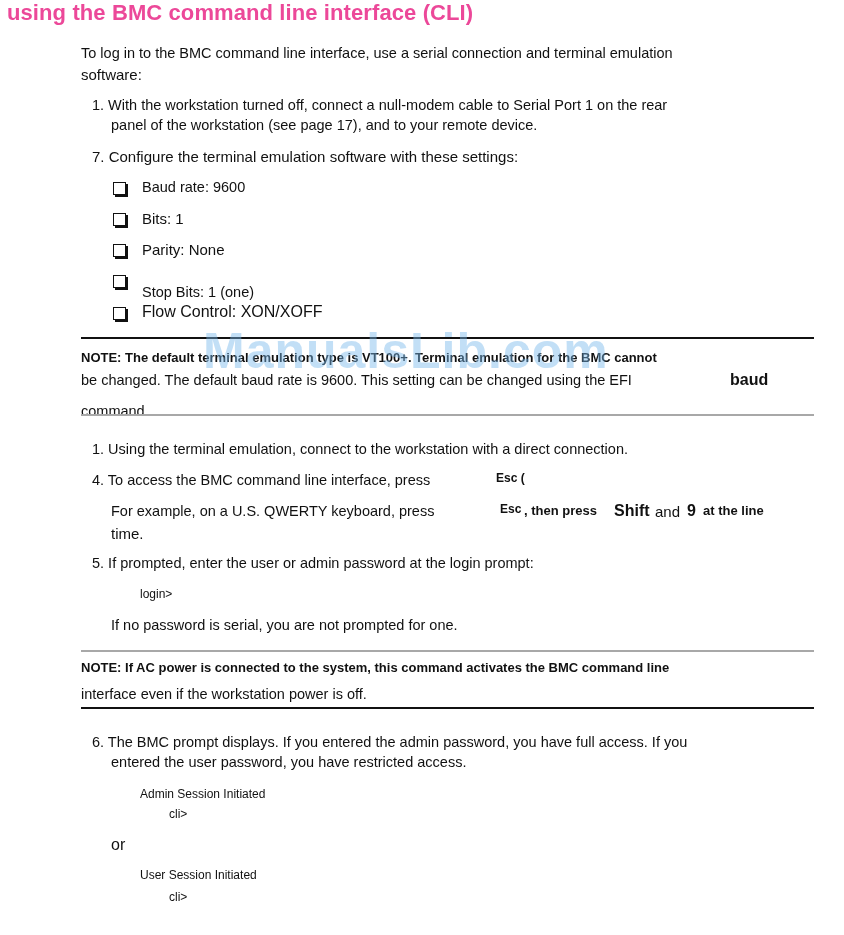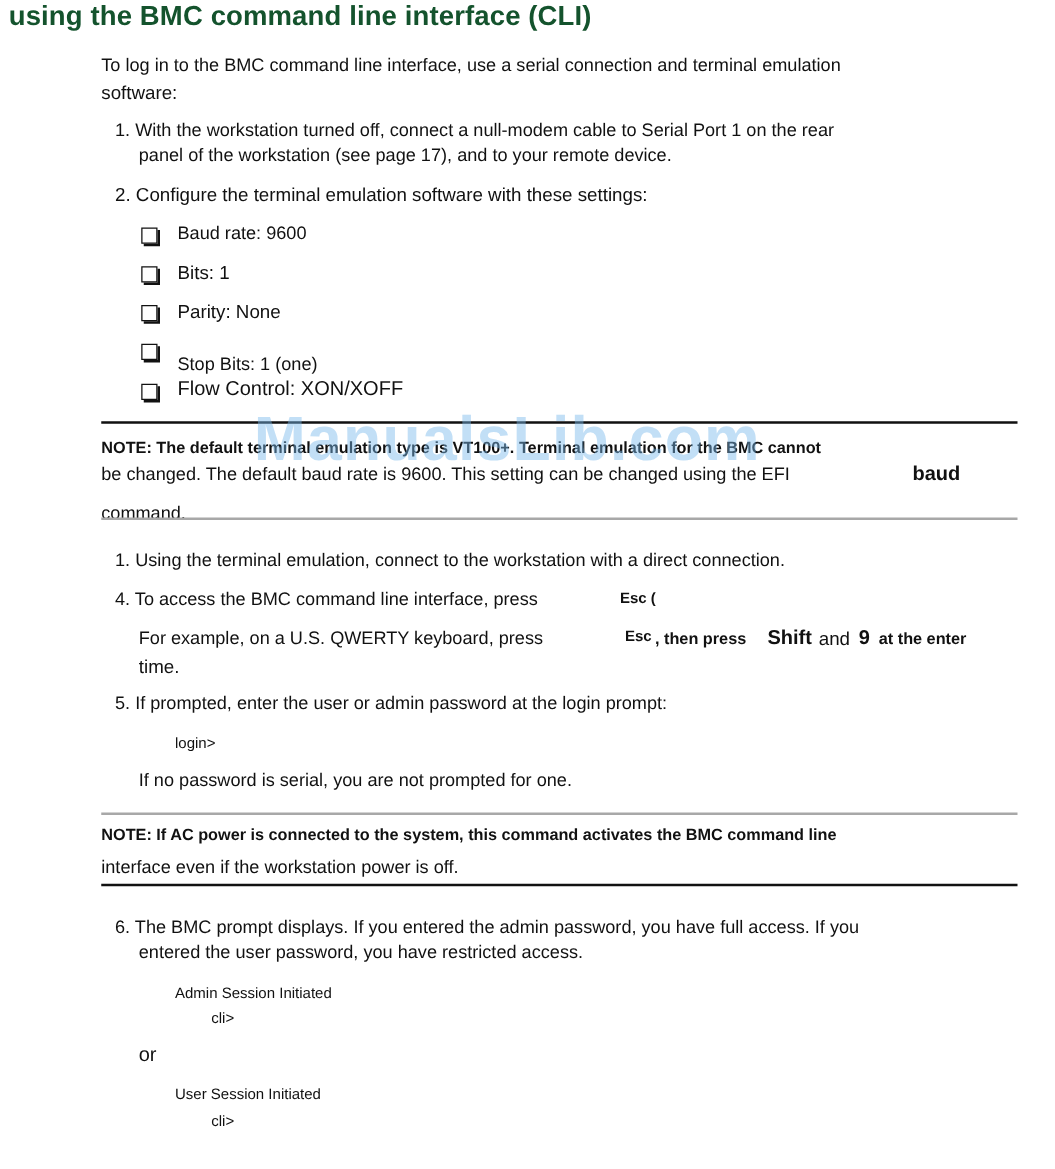--- a/index.html
+++ b/index.html
@@ -1,19 +1,19 @@
 <!DOCTYPE html>
 <html><head>
   <meta charset="utf-8">
   <style>
     html, body { margin: 0; padding: 0; background: #ffffff; }
     body { width: 844px; height: 935px; position: relative; overflow: hidden;
            font-family: "Liberation Sans", sans-serif; color: #111; }
     .abs { position: absolute; white-space: nowrap; }
-    .title { left: 7px; top: 0px; font-size: 22px; font-weight: bold; color: #14532d; letter-spacing: 0.1px; }
+    .title { left: 7px; top: 0px; font-size: 22px; font-weight: bold; color: #ec4899; letter-spacing: 0.1px; }
     .p15 { font-size: 15px; }
     .p14 { font-size: 14.5px; }
     .p13 { font-size: 13px; font-weight: bold; }
     .p12 { font-size: 12px; }
     .b { font-weight: bold; }
     .chk { display: inline-block; position: absolute; width: 11px; height: 11px; border: 1.5px solid #111;
            box-shadow: 2px 2px 0 #111; background: #fff; }
     .rule { position: absolute; left: 81px; width: 733px; }
     .rule-dark { height: 1.5px; background: #111; }
     .rule-gray { height: 2px; background: #a8a8a8; }
@@ -24,21 +24,21 @@
 <body>
 
 <div class="abs title">using the BMC command line interface (CLI)</div>
 
 <div class="abs p14" style="left:81px; top:45px;">To log in to the BMC command line interface, use a serial connection and terminal emulation</div>
 <div class="abs p15" style="left:81px; top:66px;">software:</div>
 
 <div class="abs p14" style="left:92px; top:97px;">1. With the workstation turned off, connect a null-modem cable to Serial Port 1 on the rear</div>
 <div class="abs p14" style="left:111px; top:117px;">panel of the workstation (see page 17), and to your remote device.</div>
 
-<div class="abs p15" style="left:92px; top:148px;">2. Configure the terminal emulation software with these settings:</div>
+<div class="abs p15" style="left:92px; top:148px;">7. Configure the terminal emulation software with these settings:</div>
 
 <div>
   <div>
     <span class="chk" style="left:113px; top:182px;"></span>
     <span class="abs p14" style="left:142px; top:179px;">Baud rate: 9600</span>
   </div>
   <div>
     <span class="chk" style="left:113px; top:213px;"></span>
     <span class="abs p15" style="left:142px; top:210px;">Bits: 1</span>
   </div>
@@ -69,21 +69,21 @@
 
 <div class="abs p14" style="left:92px; top:472px;">4. To access the BMC command line interface, press</div>
 <div class="abs p12 b" style="left:496px; top:471px;">Esc (</div>
 
 <div class="abs p14" style="left:111px; top:503px;">For example, on a U.S. QWERTY keyboard, press</div>
 <div class="abs p12 b" style="left:500px; top:502px;">Esc</div>
 <div class="abs p13" style="left:524px; top:503px;">, then press</div>
 <div class="abs b" style="left:614px; top:502px; font-size:16px;">Shift</div>
 <div class="abs p15" style="left:655px; top:503px;">and</div>
 <div class="abs b" style="left:687px; top:502px; font-size:16px;">9</div>
-<div class="abs p13" style="left:703px; top:503px;">at the enter</div>
+<div class="abs p13" style="left:703px; top:503px;">at the line</div>
 <div class="abs p15" style="left:111px; top:525px;">time.</div>
 
 <div class="abs p14" style="left:92px; top:555px;">5. If prompted, enter the user or admin password at the login prompt:</div>
 <div class="abs p12" style="left:140px; top:587px;">login&gt;</div>
 <div class="abs p14" style="left:111px; top:617px;">If no password is serial, you are not prompted for one.</div>
 
 <div class="rule rule-gray" style="top:650px;"></div>
 <div class="abs p13 b" style="left:81px; top:660px;">NOTE: If AC power is connected to the system, this command activates the BMC command line</div>
 <div class="abs p14" style="left:81px; top:686px;">interface even if the workstation power is off.</div>
 <div class="rule rule-dark" style="top:707px;"></div>

